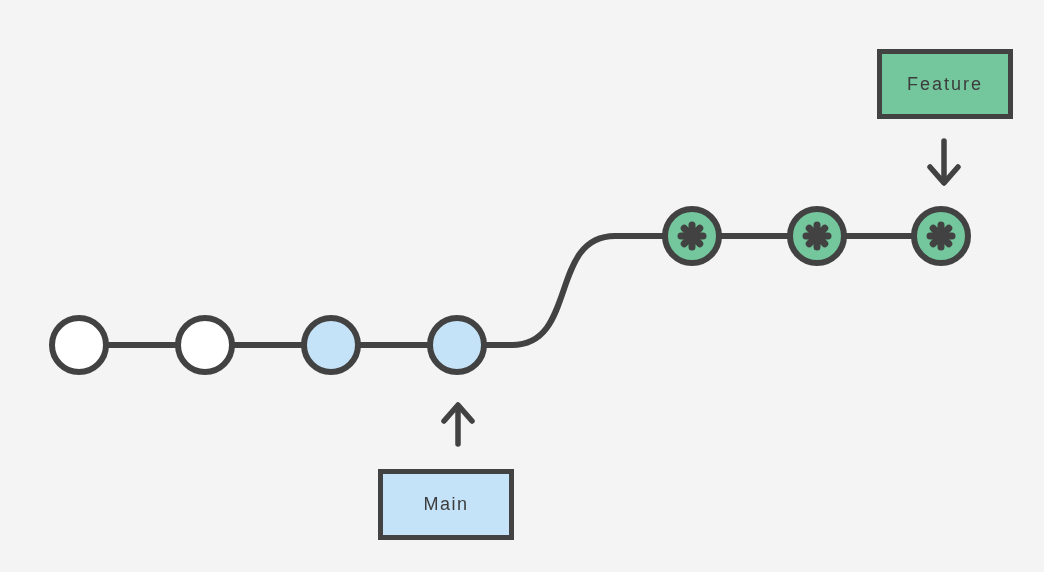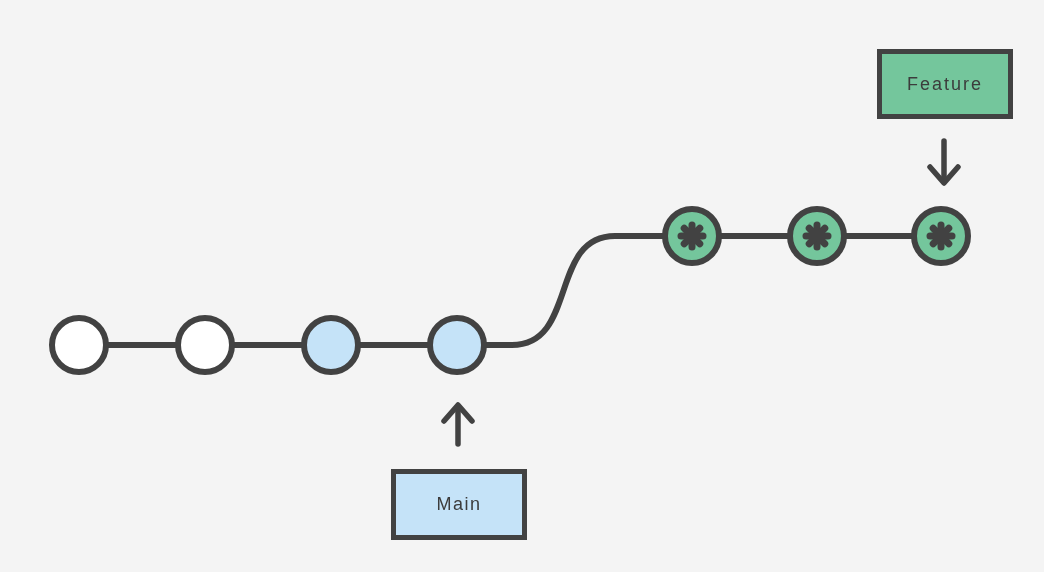--- a/index.html
+++ b/index.html
@@ -45,21 +45,21 @@
     font-size:18px;
     color:var(--text);
     letter-spacing:2px;
   }
   .label-feature{
     left:877px; top:49px;
     width:136px; height:70px;
     background:var(--feature-fill);
   }
   .label-main{
-    left:391px; top:469px;
+    left:378px; top:469px;
     width:136px; height:71px;
     background:var(--main-fill);
     letter-spacing:1.5px;
   }
 </style>
 </head>
 <body>
 
 <div class="canvas">
 

